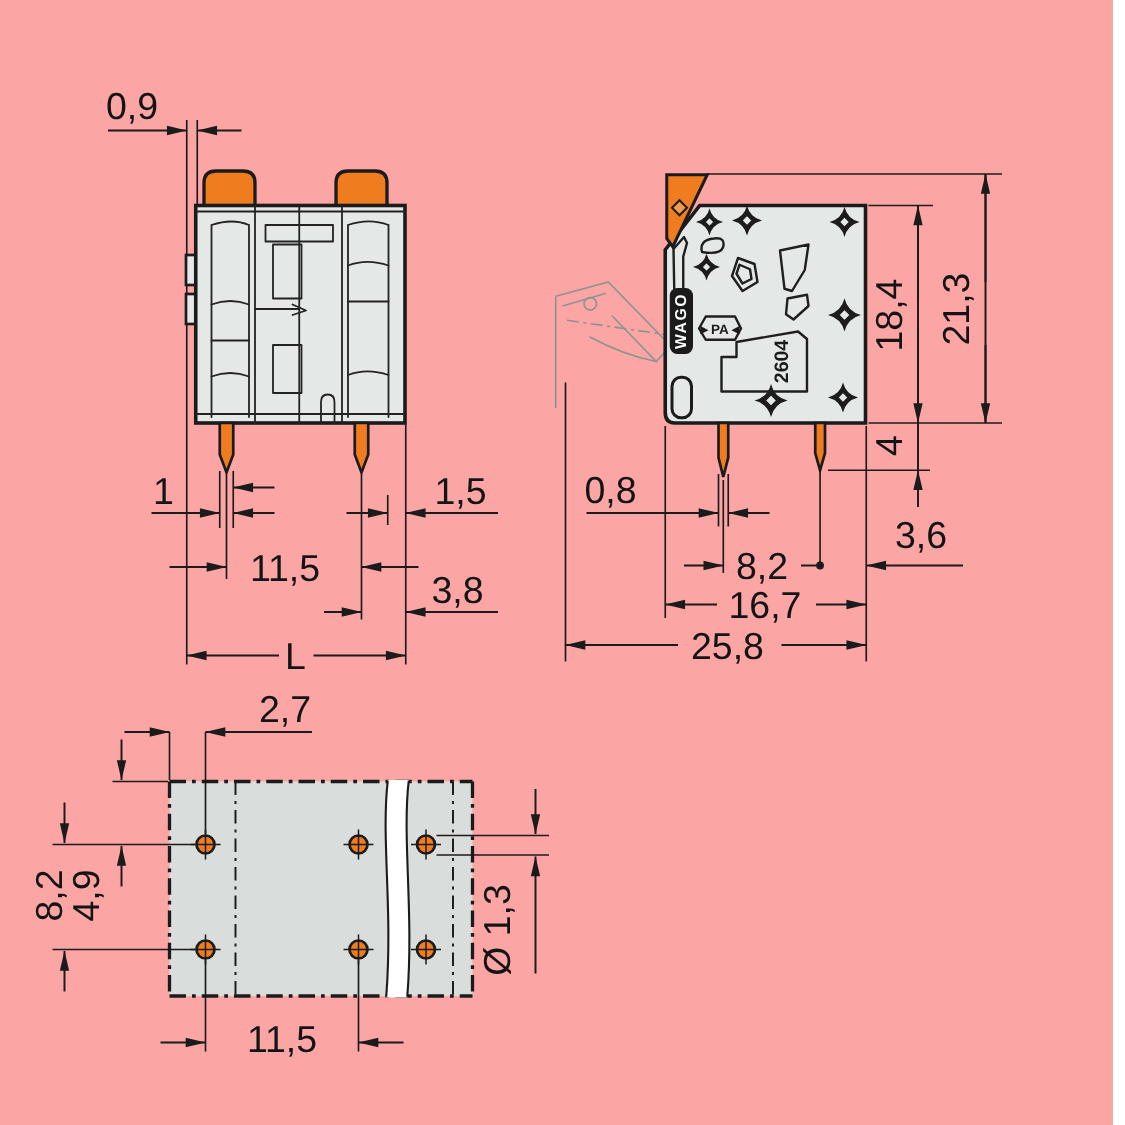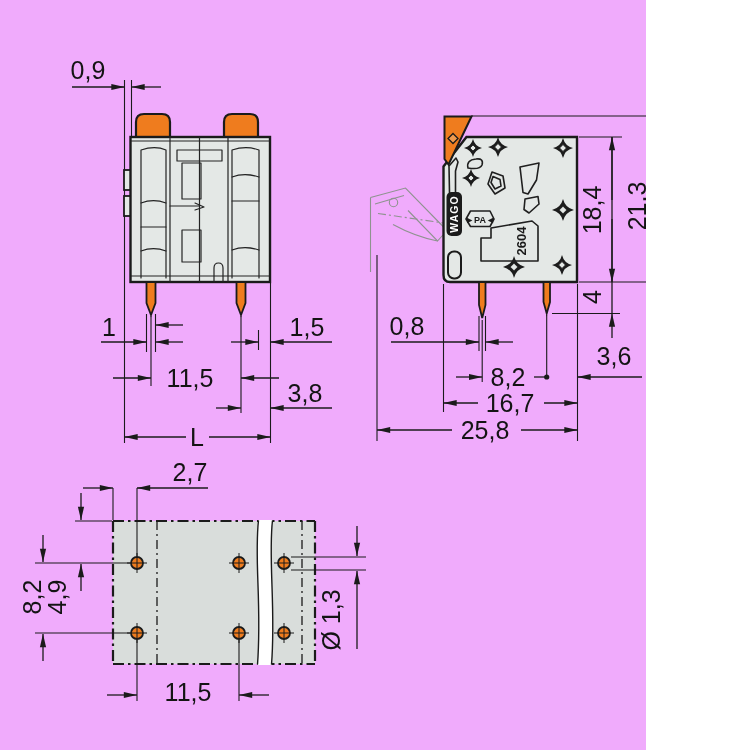--- a/index.html
+++ b/index.html
@@ -1,16 +1,16 @@
 <!DOCTYPE html>
 <html><head>
 <meta charset="utf-8">
 <style>
   html,body{margin:0;padding:0;background:#fff;}
-  .canvas{position:relative;width:646px;height:750px;background:#f0abfc;overflow:hidden;
+  .canvas{position:relative;width:742px;height:750px;background:#fca5a5;overflow:hidden;
           font-family:"Liberation Sans", sans-serif;}
   svg{display:block}
   .dim{font:25px "Liberation Sans", sans-serif; fill:#141414;}
   .thin{stroke:#1b1b1b;stroke-width:1.1;fill:none;}
   .dline{stroke:#1b1b1b;stroke-width:1.3;fill:none;}
   .body{fill:#e4e8e6;stroke:#1b1b1b;stroke-width:2.4;}
   .inner{stroke:#232323;stroke-width:1.2;fill:none;stroke-linejoin:round;stroke-linecap:round;}
   .mark{stroke:#1f1f1f;stroke-width:1.6;fill:none;stroke-linejoin:round;}
   .orange{fill:#ef7c1e;stroke:#1b1b1b;}
   .ghost{stroke:#8e938f;stroke-width:1.1;fill:none;}

